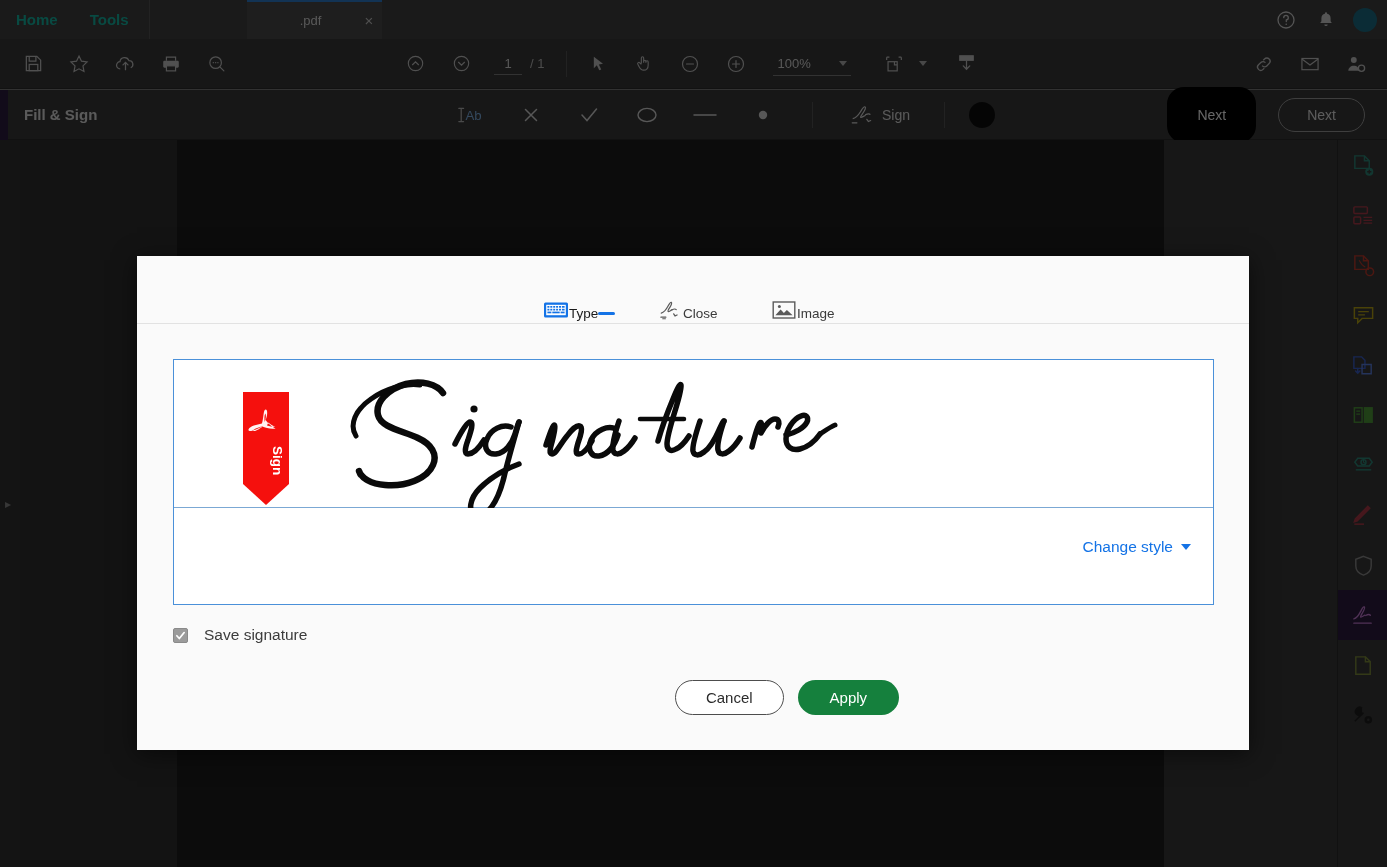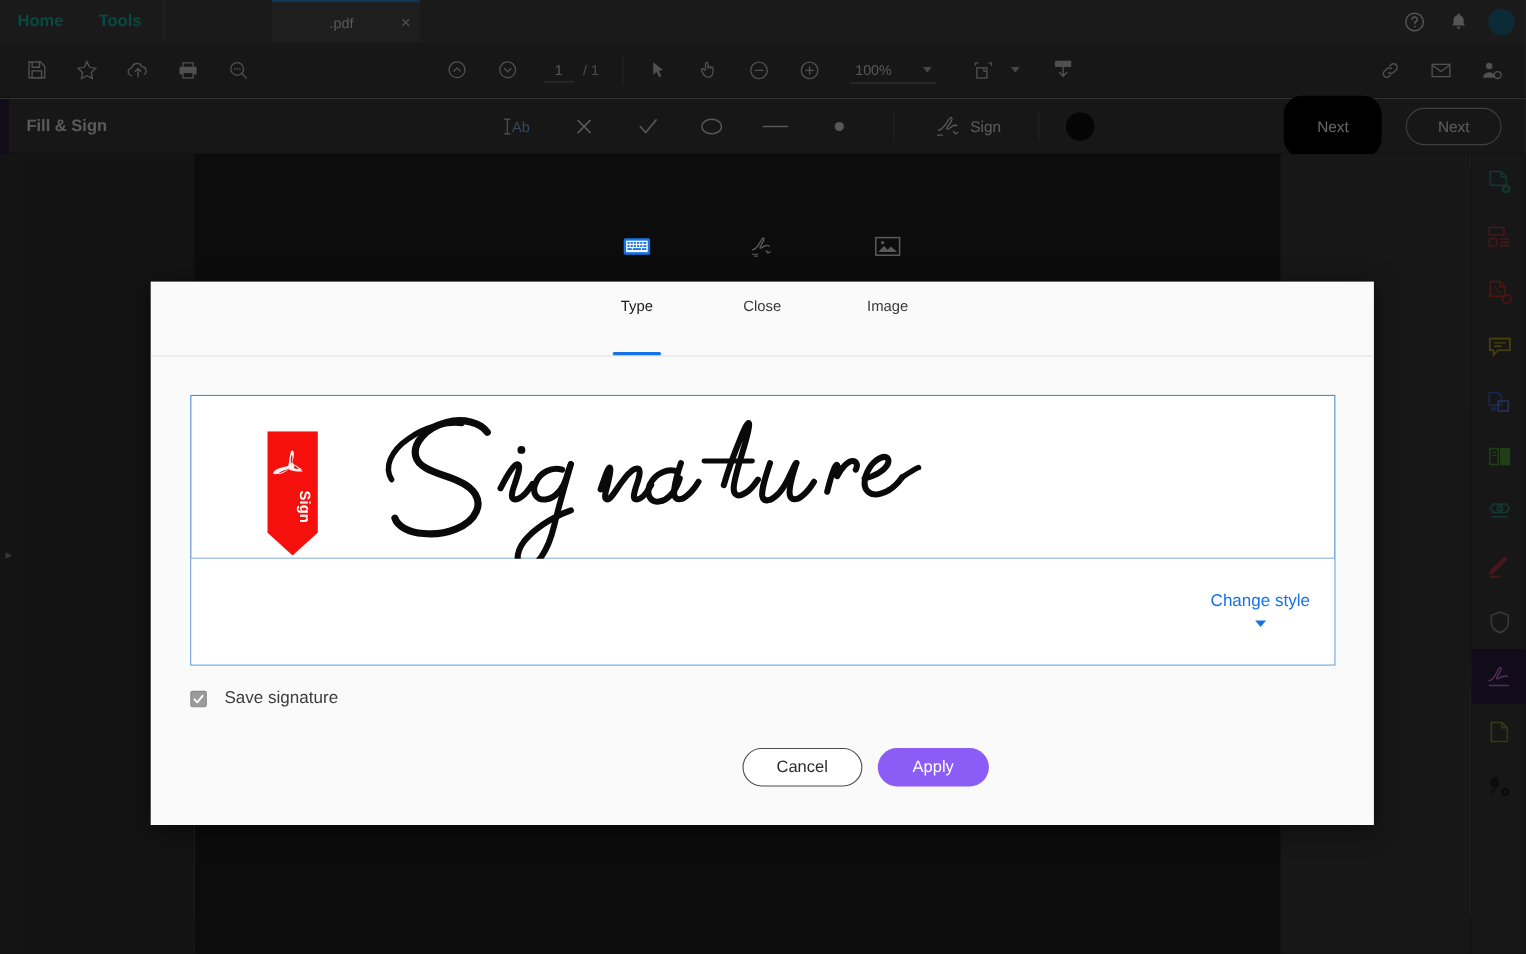--- a/index.html
+++ b/index.html
@@ -90,21 +90,21 @@
   .rr-item { width:50px;height:50px;display:flex;align-items:center;justify-content:center;cursor:pointer; }
   .rr-item.sel { background:#2d1b42; }
 
   
   .modal {
     position:absolute; left:137px; top:256px; width:1112px; height:494px;
     background:#fafafa; box-shadow:0 4px 22px rgba(0,0,0,.55);
   }
   .modal-head { height:68px; display:flex; align-items:flex-end; justify-content:center; border-bottom:1px solid #e2e2e2;}
   .mtabs { display:flex; gap:42px; }
-  .mtab { width:72px; display:flex; flex-direction:column; align-items:center; cursor:pointer; padding-bottom:0;gap:28px; }
+  .mtab { width:72px; display:flex; flex-direction:row; align-items:center; cursor:pointer; padding-bottom:0; }
   .mtab-ico { height:26px; display:flex; align-items:center; justify-content:center; color:#4b4b4b; }
   .mtab-lbl { font-size:13.5px; color:#3a3a3a; margin-top:6px; }
   .mtab.active .mtab-lbl { color:#1a1a1a; }
   .mtab-underline { height:3px; width:44px; background:transparent; margin-top:6px; border-radius:2px;}
   .mtab.active .mtab-underline { background:#1473e6; }
 
   .sigbox {
     position:absolute; left:36px; top:103px; width:1041px; height:246px;
     border:1px solid #4a90d9; background:#ffffff;
   }
@@ -113,39 +113,39 @@
     position:absolute; left:69px; top:32px; width:46px; height:113px;
   }
   .sig-text {
     position:absolute; left:140px; top:-6px; width:860px; height:160px;
     display:flex; align-items:center;
   }
   .sig-text svg { overflow:visible; }
   .sig-lower { height:96px; position:relative; background:#fff; }
   .change-style {
     position:absolute; right:22px; top:30px; display:flex; align-items:center; gap:8px;
-    color:#1473e6; font-size:15.5px; cursor:pointer;flex-direction:column;
+    color:#1473e6; font-size:15.5px; cursor:pointer;
   }
   .caret-blue { width:0;height:0;border-left:5px solid transparent;border-right:5px solid transparent;border-top:6px solid #1473e6;}
 
   .savewrap { position:absolute; left:36px; top:370px; display:flex; align-items:center; gap:16px; }
   .chk {
     width:15px;height:15px;background:#9b9b9b;border:1px solid #8a8a8a;border-radius:2px;
     display:flex;align-items:center;justify-content:center;cursor:pointer;
   }
   .chk svg { display:block; }
   .save-lbl { font-size:15.5px; color:#3c3c3c; }
 
   .mbtns { position:absolute; left:0; top:424px; width:1300px; display:flex; justify-content:center; gap:14px;}
   .btn-cancel {
     background:#fff;color:#2b2b2b;border:1px solid #4d4d4d;border-radius:18px;
     font-size:15px; padding:8px 30px; cursor:pointer; font-family:"Liberation Sans",sans-serif;
   }
   .btn-apply {
-    background:#8b5cf6;color:#fff;border:none;border-radius:18px;
+    background:#15803d;color:#fff;border:none;border-radius:18px;
     font-size:15px; padding:9px 32px; cursor:pointer; font-family:"Liberation Sans",sans-serif;
   }
 </style>
 </head>
 <body>
 
 <div id="app">
 
   <div class="dimmed">
 

